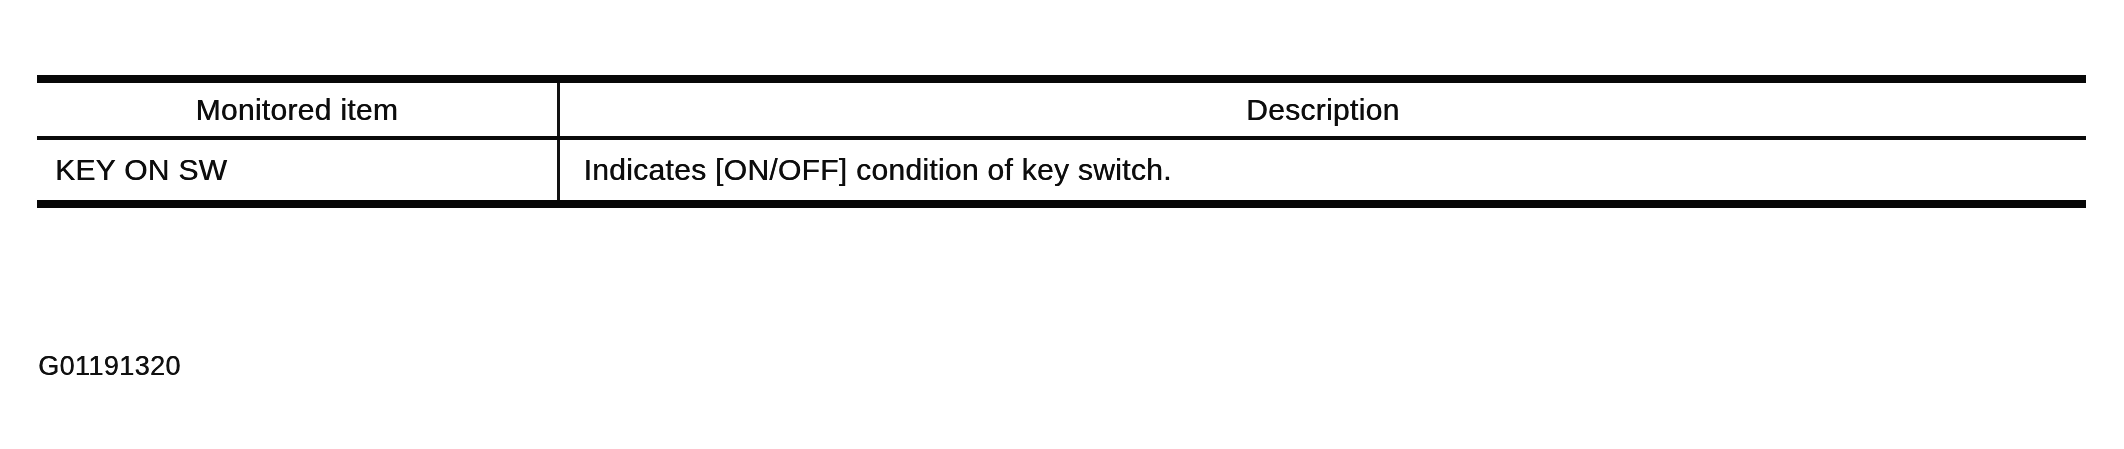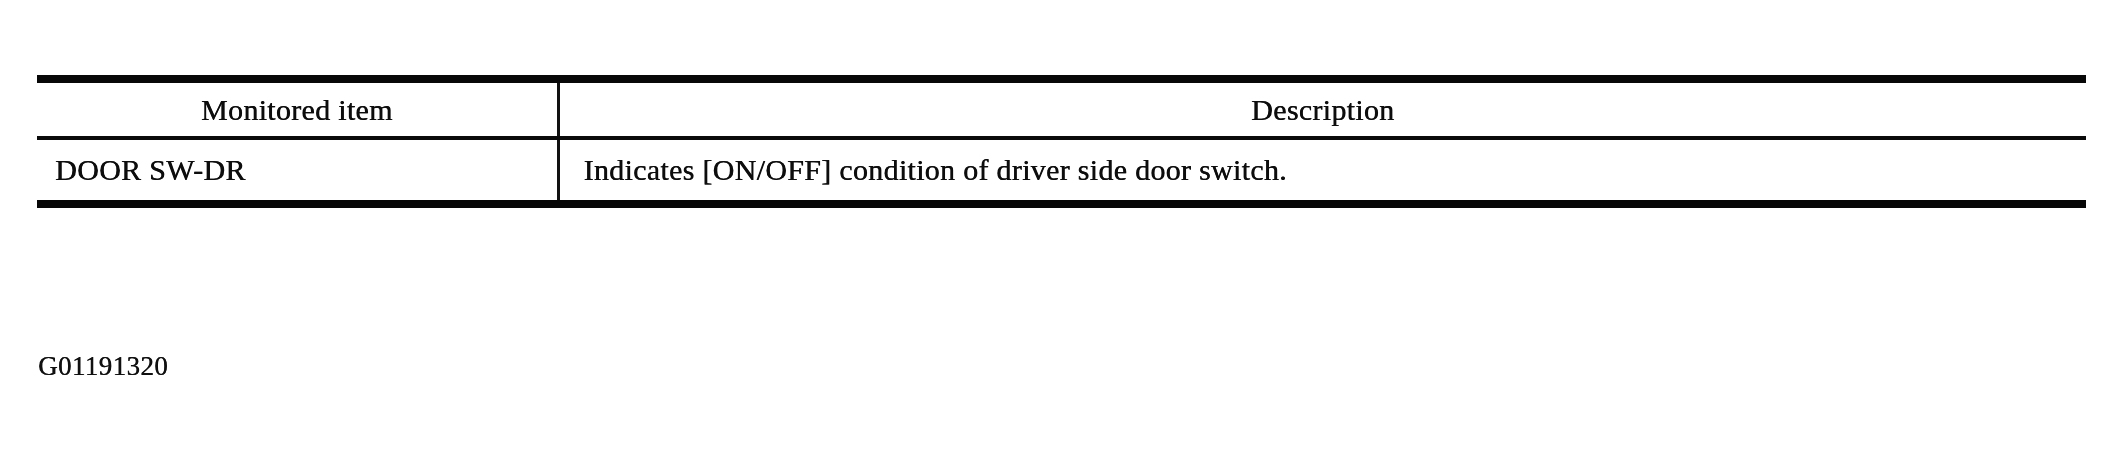--- a/index.html
+++ b/index.html
@@ -5,21 +5,21 @@
   html, body {
     margin: 0;
     padding: 0;
     background: #ffffff;
   }
   .page {
     position: relative;
     width: 2124px;
     height: 449px;
     background: #ffffff;
-    font-family: Liberation Serif, serif;
+    font-family: Liberation Sans, sans-serif;
     color: #0d0d0d;
     overflow: hidden;
   }
   table.monitor-table {
     position: absolute;
     left: 37px;
     top: 75px;
     width: 2049px;
     border-collapse: collapse;
     table-layout: fixed;
@@ -80,21 +80,21 @@
       <col class="col-desc">
     </colgroup>
     <thead>
       <tr>
         <th>Monitored item</th>
         <th>Description</th>
       </tr>
     </thead>
     <tbody>
       <tr>
-        <td class="cell-item">DOOR SW-DR</td>
-        <td class="cell-desc">Indicates [ON/OFF] condition of driver side door switch.</td>
+        <td class="cell-item">KEY ON SW</td>
+        <td class="cell-desc">Indicates [ON/OFF] condition of key switch.</td>
       </tr>
     </tbody>
   </table>
 
   <div class="figure-id">G01191320</div>
 
 </div>
 
 </body></html>

